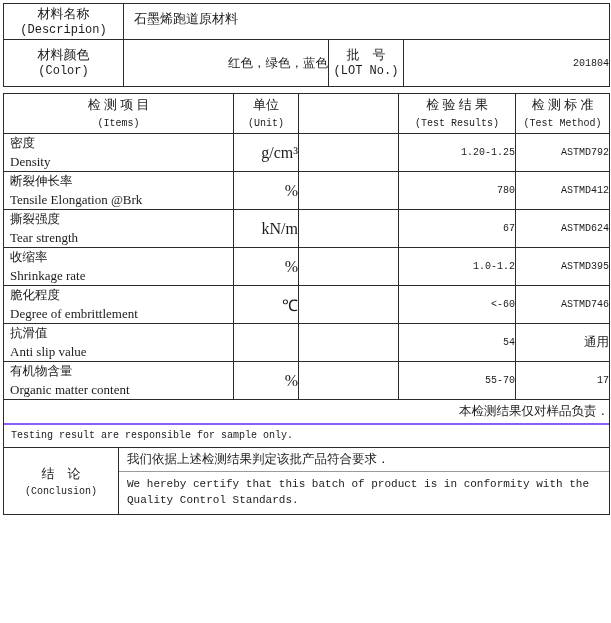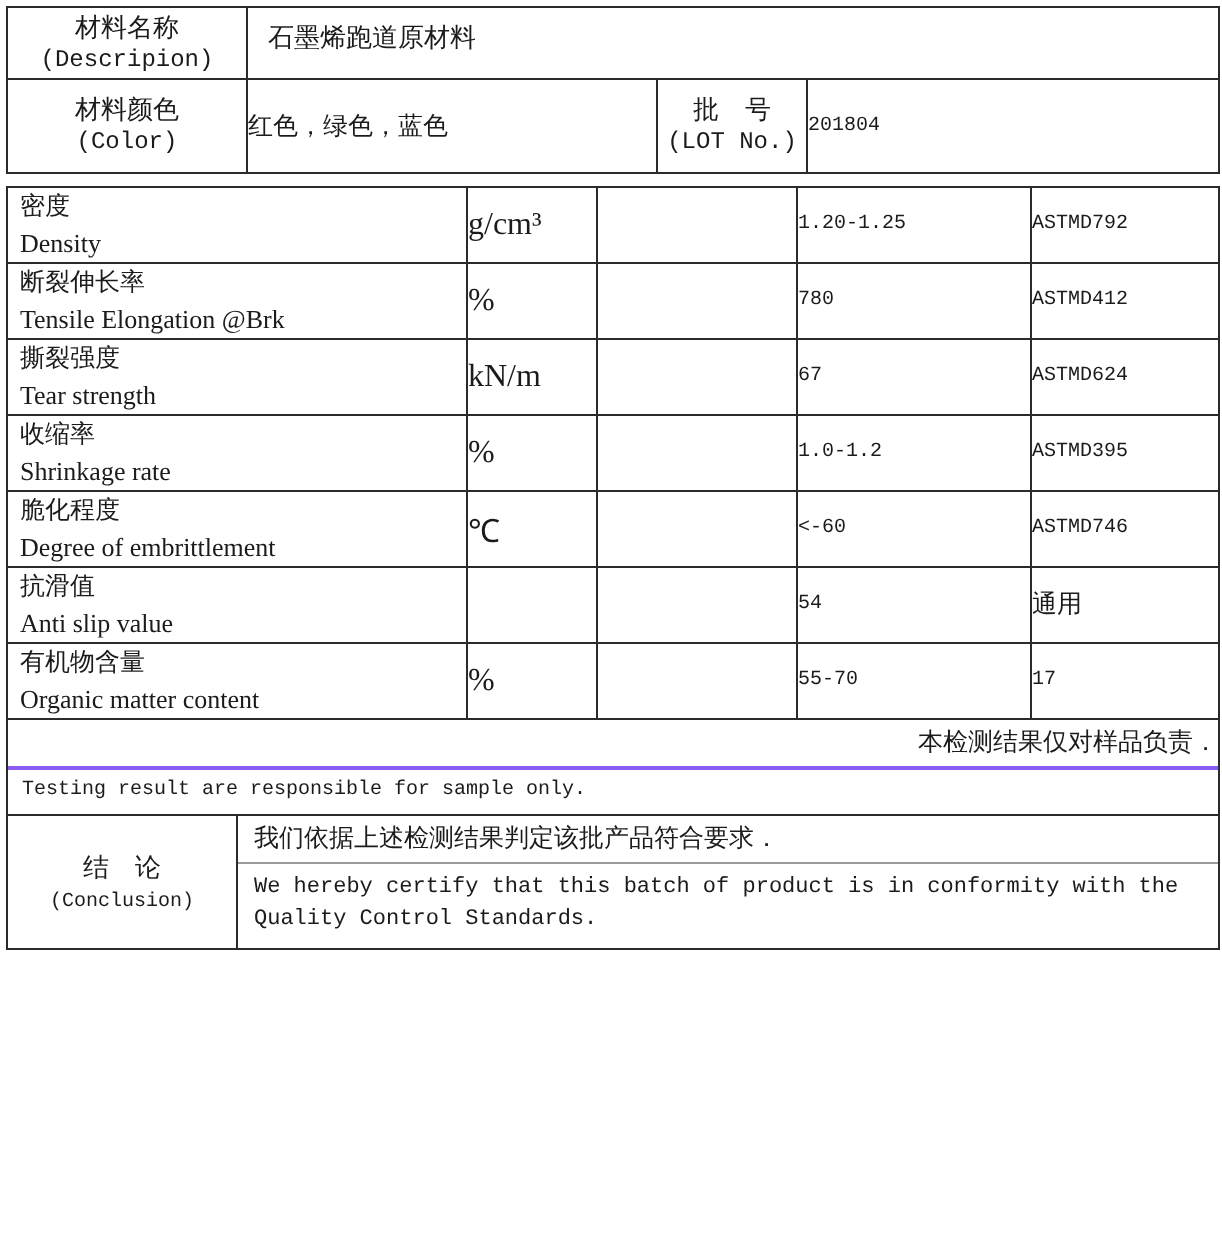--- a/index.html
+++ b/index.html
@@ -4,21 +4,21 @@
 <style>
   html,body{margin:0;padding:0;background:#ffffff;}
   .page{position:relative;width:611px;height:623px;background:#ffffff;color:#1b1b1b;
         font-family:"Liberation Serif",serif;overflow:hidden;}
   table{border-collapse:collapse;table-layout:fixed;position:absolute;left:3px;}
   td{border:1px solid #2b2b2b;padding:0;box-sizing:border-box;overflow:hidden;vertical-align:middle;}
   #info-table{top:3px;width:606px;}
   #main-table{top:93px;width:606px;}
   .zh{font-size:12.5px;}
   .mono{font-family:"Liberation Mono","DejaVu Sans Mono",monospace;font-size:10px;}
-  .center{text-align:left;}
+  .center{text-align:right;}
   .lbl{ text-align:center; line-height:17px;}
   .lbl .zh{font-size:13px;}
   .lbl .mono{font-size:12px;}
   .val-top{vertical-align:top;padding:6px 0 0 10px;font-size:13px;}
   .th{text-align:center;line-height:19px;vertical-align:middle;}
   .th .zh{font-size:13px;}
   .item-cell{vertical-align:middle;padding:1px 4px 1px 6px;line-height:17.5px;}
   .item-cell .zh{font-size:12.5px;}
   .item-cell .en{font-size:13px;}
   .row-h{height:37.5px;}
@@ -72,20 +72,39 @@
   <table id="main-table">
     <colgroup>
         <col style="width:230px">
         <col style="width:65px">
         <col style="width:100px">
         <col style="width:117px">
         <col style="width:94px">
       </colgroup>
 
     <tbody>
+        <tr style="height:40px">
+      <td class="th">
+        <div class="zh">检 测 项 目</div>
+        <div class="mono">(Items)</div>
+      </td>
+      <td class="th">
+        <div class="zh">单位</div>
+        <div class="mono">(Unit)</div>
+      </td>
+      <td class="th"></td>
+      <td class="th">
+        <div class="zh">检 验 结 果</div>
+        <div class="mono">(Test Results)</div>
+      </td>
+      <td class="th">
+        <div class="zh">检 测 标 准</div>
+        <div class="mono">(Test Method)</div>
+      </td>
+    </tr>
 
 
     <tr class="row-h">
       <td class="item-cell">
         <div class="zh">密度</div>
         <div class="en">Density</div>
       </td>
       <td class="center">g/cm³</td>
       <td></td>
       <td class="center mono">1.20-1.25</td>

